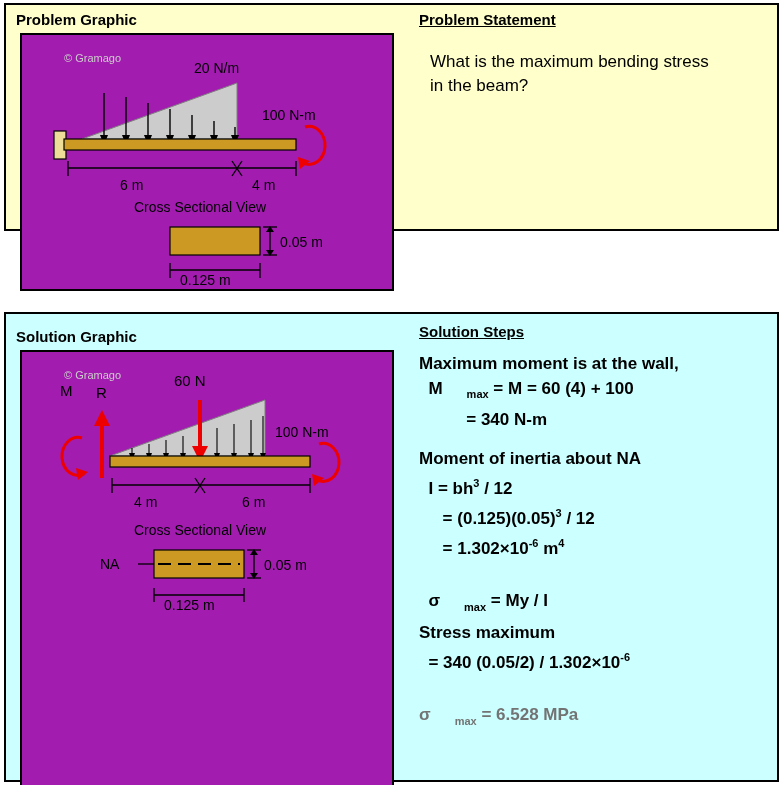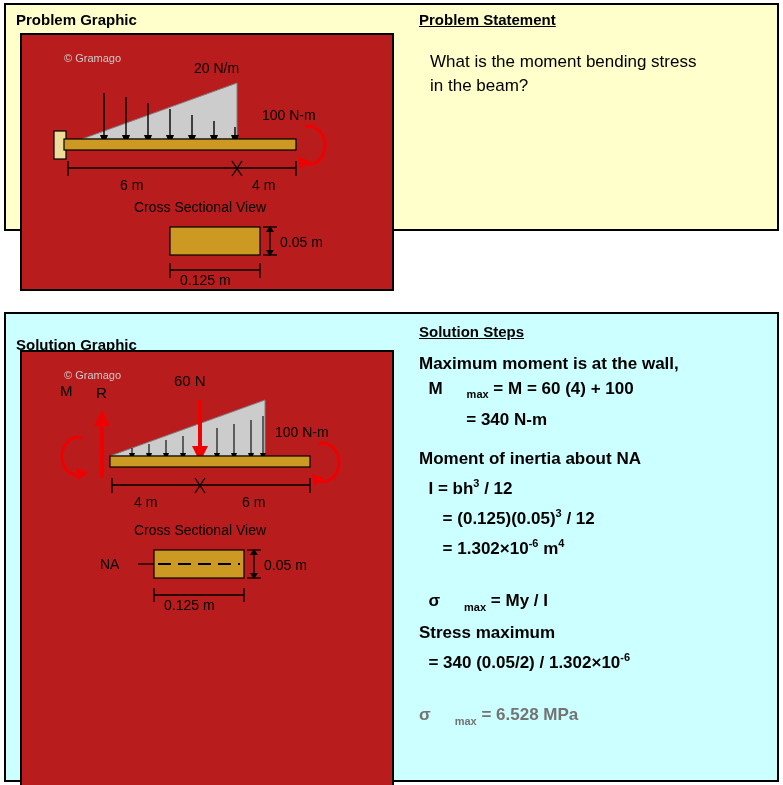--- a/index.html
+++ b/index.html
@@ -41,21 +41,21 @@
     font-size: 15px;
     font-weight: bold;
     color: #000000;
   }
   .underlined {
     text-decoration: underline;
   }
   
   .graphic-box {
     position: absolute;
-    background: #b91c1c;
+    background: #a21caf;
     border: 2px solid #000000;
     box-sizing: border-box;
   }
   #problem-graphic-box {
     left: 14px; top: 28px;
     width: 374px; height: 258px;
   }
   #solution-graphic-box {
     left: 14px; top: 36px;
     width: 374px; height: 578px;
@@ -97,21 +97,21 @@
 <body>
 
 <div class="page">
 
   <div class="panel" id="problem-panel">
 
     <div class="panel-title" style="left:10px; top:6px;">Problem Graphic</div>
 
     <div class="panel-title underlined" style="left:413px; top:6px;">Problem Statement</div>
 
-    <div class="statement" style="left:424px; top:45px; width:330px;">What is the moment bending stress
+    <div class="statement" style="left:424px; top:45px; width:330px;">What is the maximum bending stress
 in the beam?</div>
 
     <div class="graphic-box" id="problem-graphic-box">
       <div class="watermark" style="left:42px; top:17px;">© Gramago</div>
 
       <svg width="370" height="254" viewBox="0 0 370 254">
 
         <polygon points="60,104 215,48 215,104" fill="#cccccc" stroke="#808080" stroke-width="1"></polygon>
 
         <g stroke="#000000" stroke-width="1.4" fill="none">
@@ -165,21 +165,21 @@
           <line x1="238" y1="228" x2="238" y2="243"></line>
         </g>
         <text x="258" y="212" font-family="Liberation Sans, sans-serif" font-size="14" fill="#000000">0.05 m</text>
         <text x="158" y="250" font-family="Liberation Sans, sans-serif" font-size="14" fill="#000000">0.125 m</text>
       </svg>
     </div>
   </div>
 
   <div class="panel" id="solution-panel">
 
-    <div class="panel-title" style="left:10px; top:22px;text-align:right;">Solution Graphic</div>
+    <div class="panel-title" style="left:10px; top:14px;text-align:right;">Solution Graphic</div>
 
     <div class="panel-title underlined" style="left:413px; top:9px;">Solution Steps</div>
 
     <div class="steps" style="left:413px; top:37px; width:350px;">
       <div class="step-line">Maximum moment is at the wall,</div>
       <div class="step-line"><span>  M</span><sub>max</sub><span> = M = 60 (4) + 100</span></div>
       <div class="step-line">          = 340 N-m</div>
       <div class="step-gap"></div>
       <div class="step-line">Moment of inertia about NA</div>
       <div class="step-line"><span>  I = bh</span><sup>3</sup><span> / 12</span></div>

